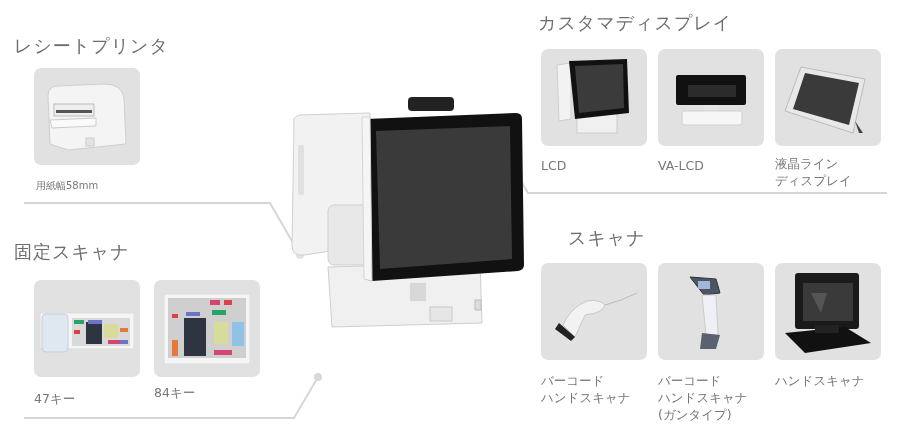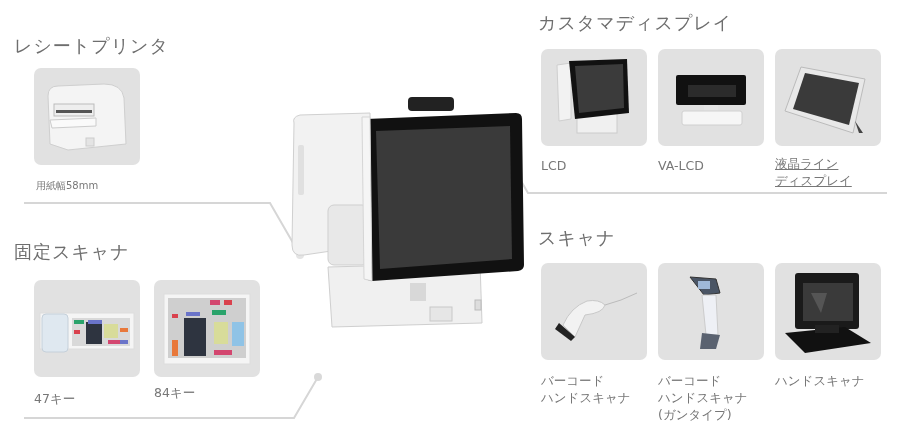--- a/index.html
+++ b/index.html
@@ -109,24 +109,24 @@
 </div>
 <div class="card" style="left:775px;top:49px;">
   <svg width="106" height="97" viewBox="0 0 106 97">
     <path d="M26,18 L90,30 L78,84 L10,62 Z" fill="#e8e8e8" stroke="#bbb"></path>
     <path d="M30,24 L84,34 L74,76 L18,60 Z" fill="#3a3a3a"></path>
     <path d="M80,72 L88,84 L84,84 Z" fill="#444"></path>
   </svg>
 </div>
 <div class="caption" style="left:541px;top:157px;">LCD</div>
 <div class="caption" style="left:658px;top:157px;">VA-LCD</div>
-<div class="caption" style="left:775px;top:155px;text-decoration:underline;">液晶ライン
+<div class="caption" style="left:775px;top:155px;">液晶ライン
 ディスプレイ</div>
 
-<div class="section-title" style="left:538px;top:226px;">スキャナ</div>
+<div class="section-title" style="left:568px;top:226px;">スキャナ</div>
 <div class="card" style="left:541px;top:263px;">
   <svg width="106" height="97" viewBox="0 0 106 97">
     <path d="M22,62 Q30,44 46,38 Q58,36 64,42 Q62,50 44,52 L34,74 Z" fill="#f2f2f2" stroke="#c8c8c8"></path>
     <path d="M18,60 L34,74 L30,78 L14,66 Z" fill="#222"></path>
     <path d="M64,42 Q80,38 96,30" fill="none" stroke="#bbb" stroke-width="1"></path>
   </svg>
 </div>
 <div class="card" style="left:658px;top:263px;">
   <svg width="106" height="97" viewBox="0 0 106 97">
     <path d="M32,14 L58,16 L62,30 L46,32 Z" fill="#4a5565" stroke="#333"></path>

